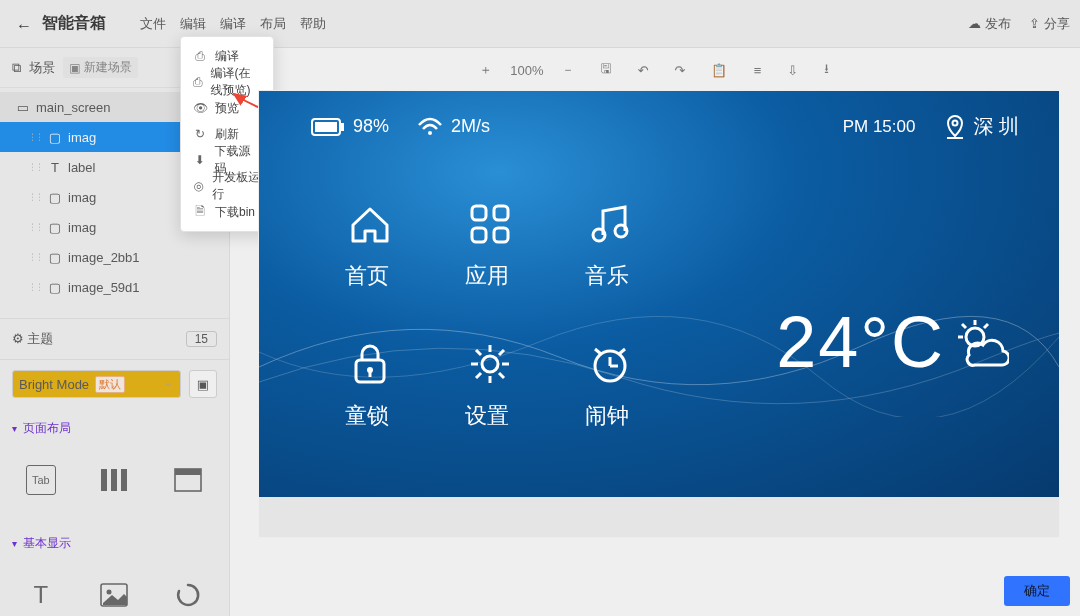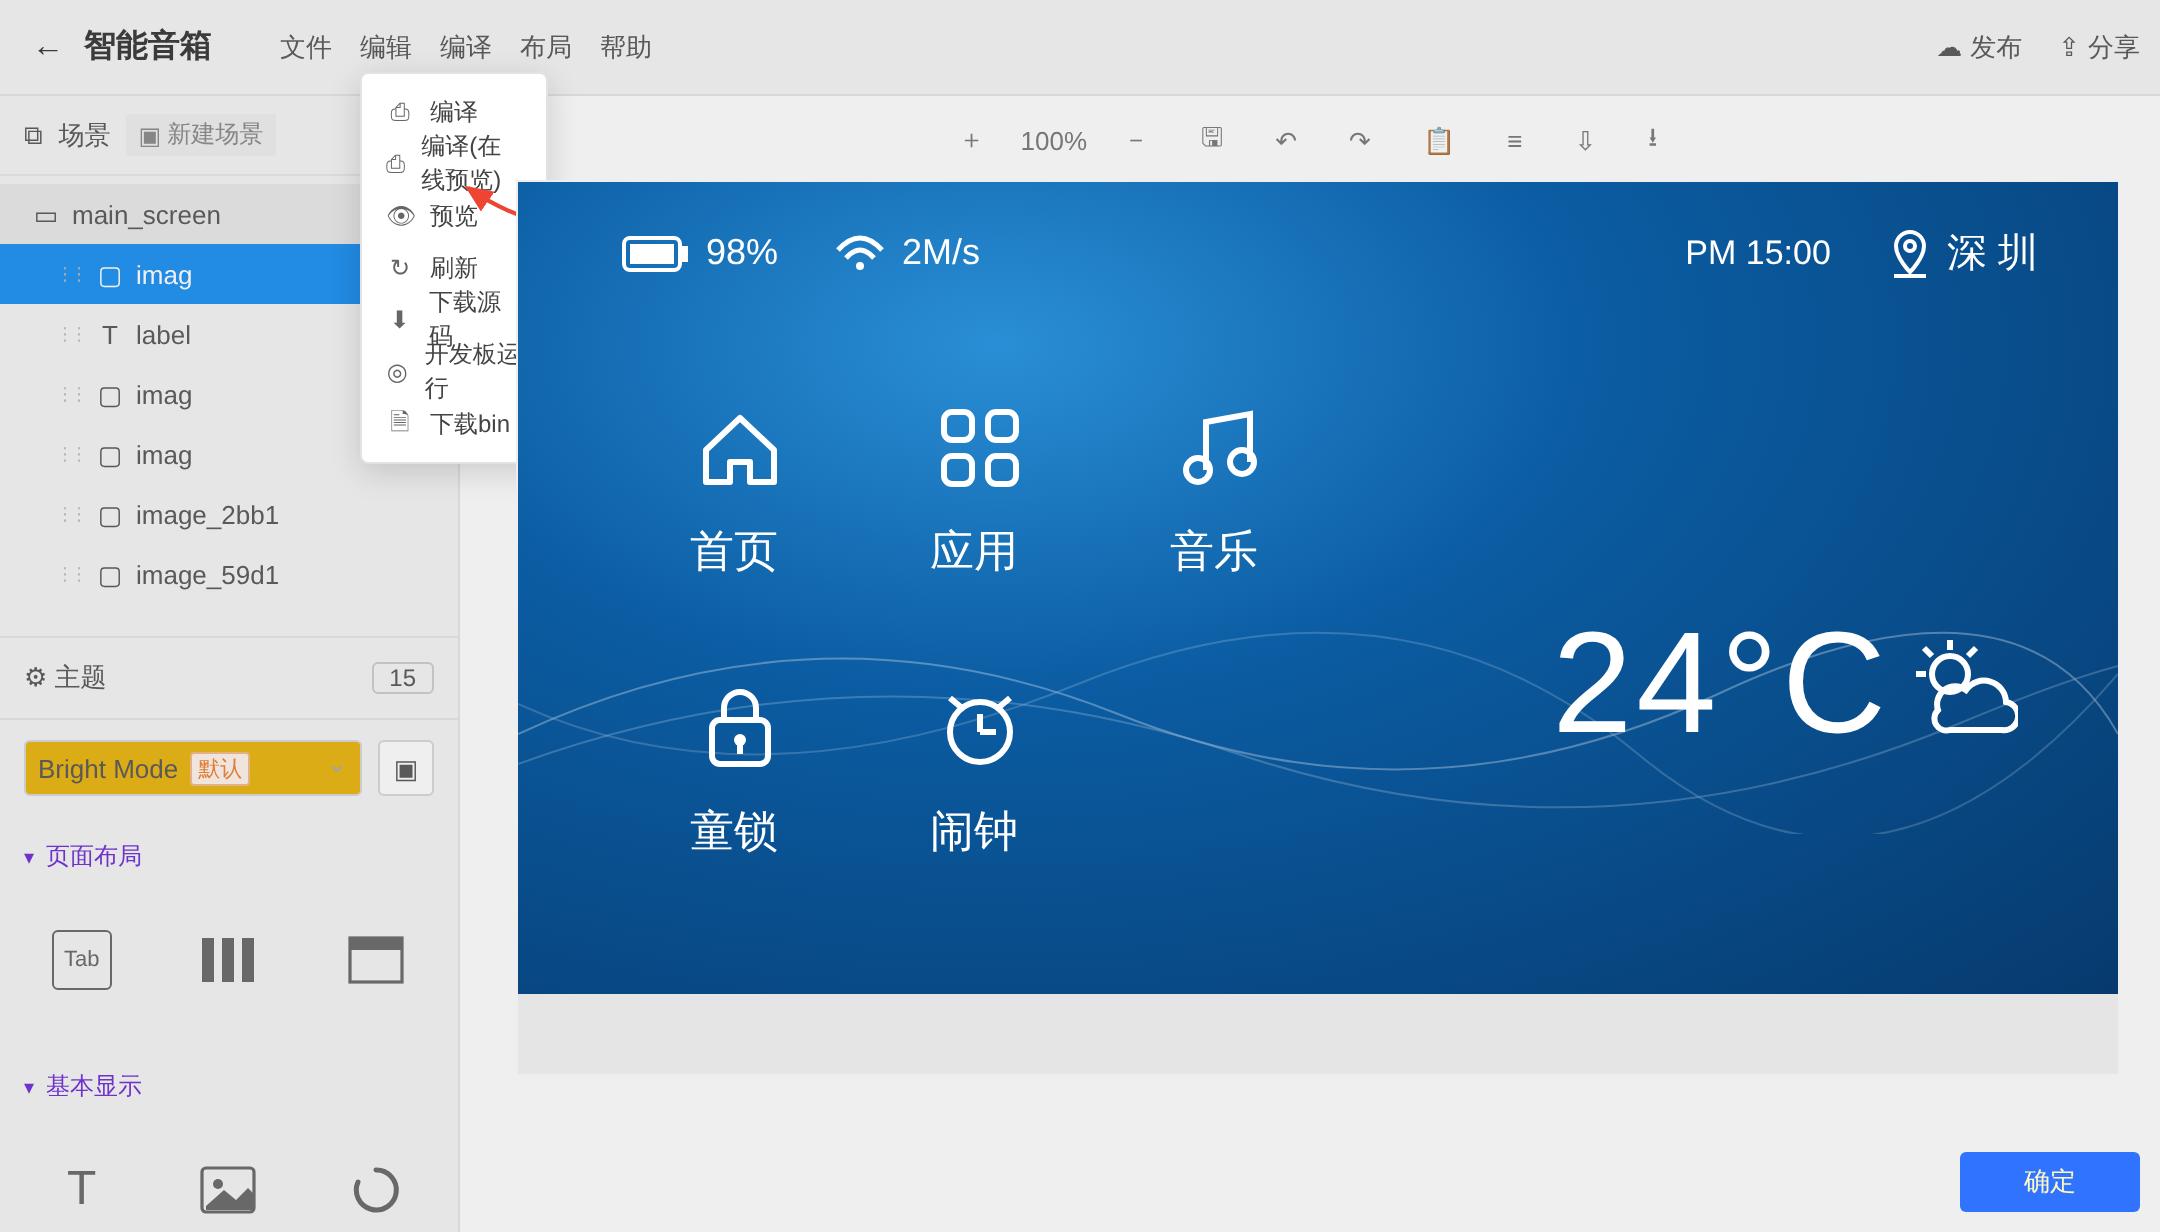--- a/index.html
+++ b/index.html
@@ -67,21 +67,21 @@
 .status-right .city { display: flex; align-items: center; gap: 6px; font-size: 20px; }
 
 .grid6 { position: absolute; left: 86px; top: 108px; display: grid; grid-template-columns: repeat(3, 120px); grid-template-rows: repeat(2, 140px); column-gap: 0; }
 .gcell { display: flex; flex-direction: column; justify-content: flex-start; gap: 12px; font-size: 22px; }
 .gcell .gicon { width: 50px; height: 50px; display: flex; align-items: center; justify-content: center; }
 
 .temp { position: absolute; right: 50px; top: 210px; display: flex; align-items: center; font-size: 72px; font-weight: 300; letter-spacing: 2px; }
 .temp .wicon2 { margin-left: 10px; }
 
 
-.confirm-btn { position: absolute; right: 10px; bottom: 10px; background: #2f73ff; color: #fef9c3; font-size: 13px; padding: 6px 32px; border-radius: 3px; cursor: pointer; }
+.confirm-btn { position: absolute; right: 10px; bottom: 10px; background: #2f73ff; color: #0f172a; font-size: 13px; padding: 6px 20px; border-radius: 3px; cursor: pointer; }
 
 
 .dim { position: absolute; inset: 0; background: rgba(120,120,120,.12); pointer-events: none; z-index: 5; }
 .preview-wrap, .dropdown, .confirm-btn, .arrow { z-index: 40; }
 
 svg { display: block; }
 </style>
 </head>
 <body>
 
@@ -349,20 +349,38 @@
       <div class="gcell">
         <span class="gicon">
             <svg width="44" height="44">
               <rect x="8" y="18" width="28" height="22" rx="4" fill="none" stroke="#fff" stroke-width="3"></rect>
               <path d="M14 18 V12 a8 8 0 0 1 16 0 V18" fill="none" stroke="#fff" stroke-width="3"></path>
               <circle cx="22" cy="28" r="3" fill="#fff"></circle>
               <line x1="22" y1="30" x2="22" y2="35" stroke="#fff" stroke-width="3"></line>
             </svg>
           </span>
         <span>童锁</span>
+      </div>
+      <div class="gcell">
+        <span class="gicon">
+            <svg width="46" height="46">
+              <circle cx="23" cy="23" r="8" fill="none" stroke="#fff" stroke-width="3"></circle>
+              <g stroke="#fff" stroke-width="3">
+                <line x1="23" y1="4" x2="23" y2="11"></line>
+                <line x1="23" y1="35" x2="23" y2="42"></line>
+                <line x1="4" y1="23" x2="11" y2="23"></line>
+                <line x1="35" y1="23" x2="42" y2="23"></line>
+                <line x1="9" y1="9" x2="14" y2="14"></line>
+                <line x1="32" y1="32" x2="37" y2="37"></line>
+                <line x1="37" y1="9" x2="32" y2="14"></line>
+                <line x1="14" y1="32" x2="9" y2="37"></line>
+              </g>
+            </svg>
+          </span>
+        <span>设置</span>
       </div>
       <div class="gcell">
         <span class="gicon">
             <svg width="46" height="46">
               <circle cx="23" cy="25" r="15" fill="none" stroke="#fff" stroke-width="3"></circle>
               <line x1="23" y1="25" x2="23" y2="16" stroke="#fff" stroke-width="3"></line>
               <line x1="23" y1="25" x2="31" y2="25" stroke="#fff" stroke-width="3"></line>
               <line x1="8" y1="8" x2="14" y2="13" stroke="#fff" stroke-width="3"></line>
               <line x1="38" y1="8" x2="32" y2="13" stroke="#fff" stroke-width="3"></line>
             </svg>

